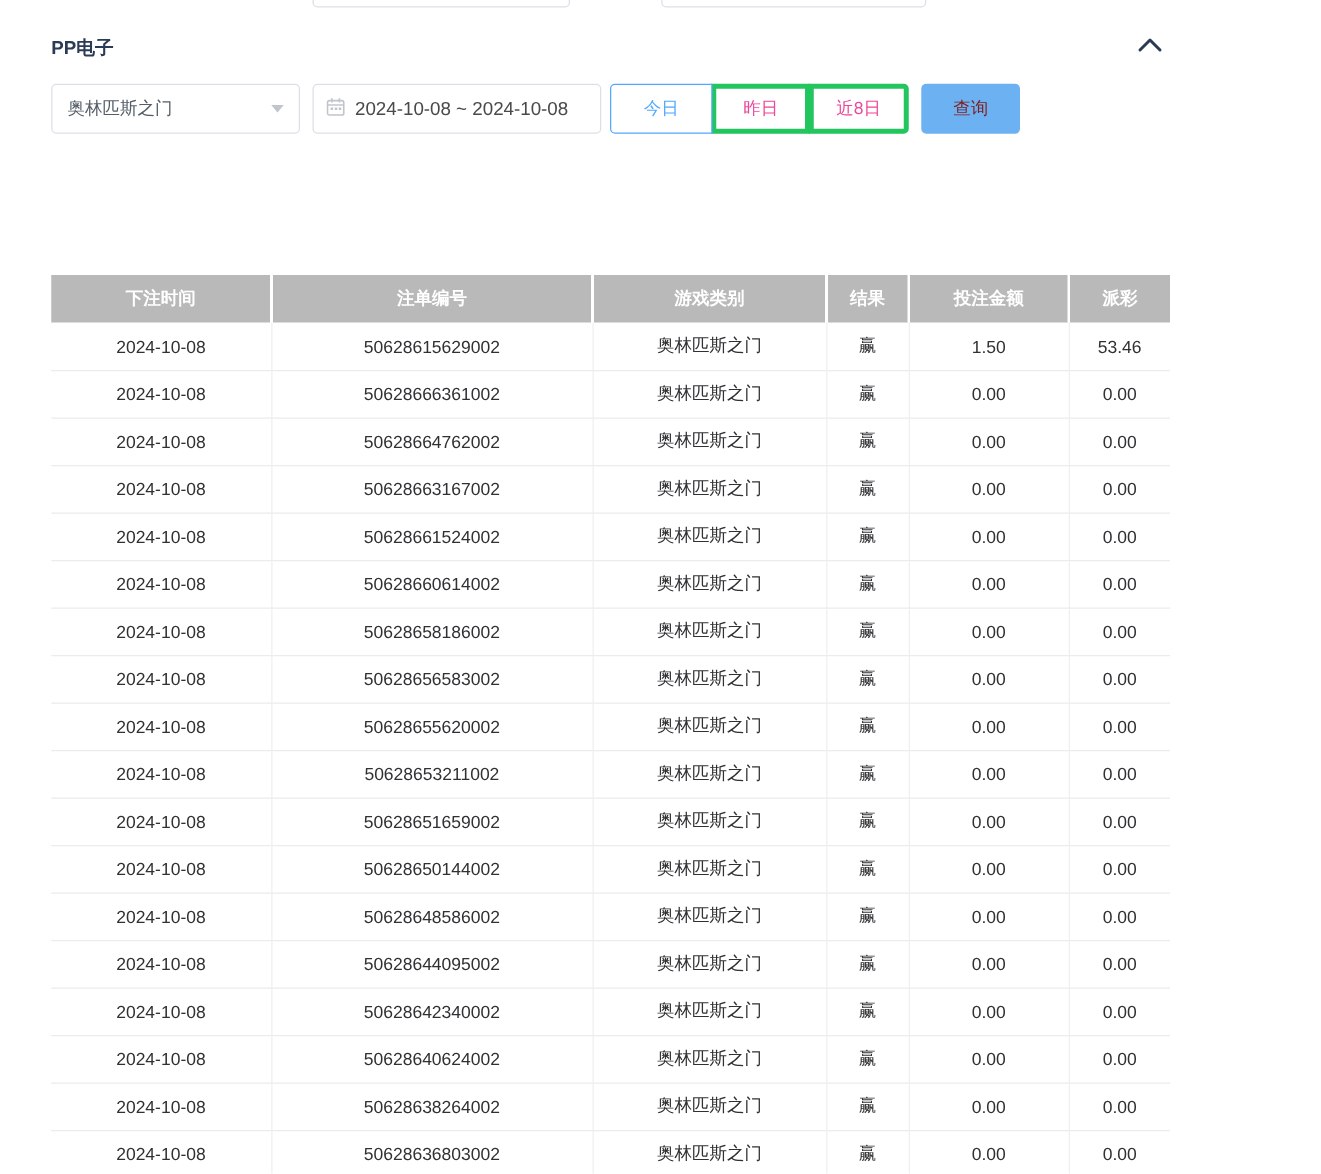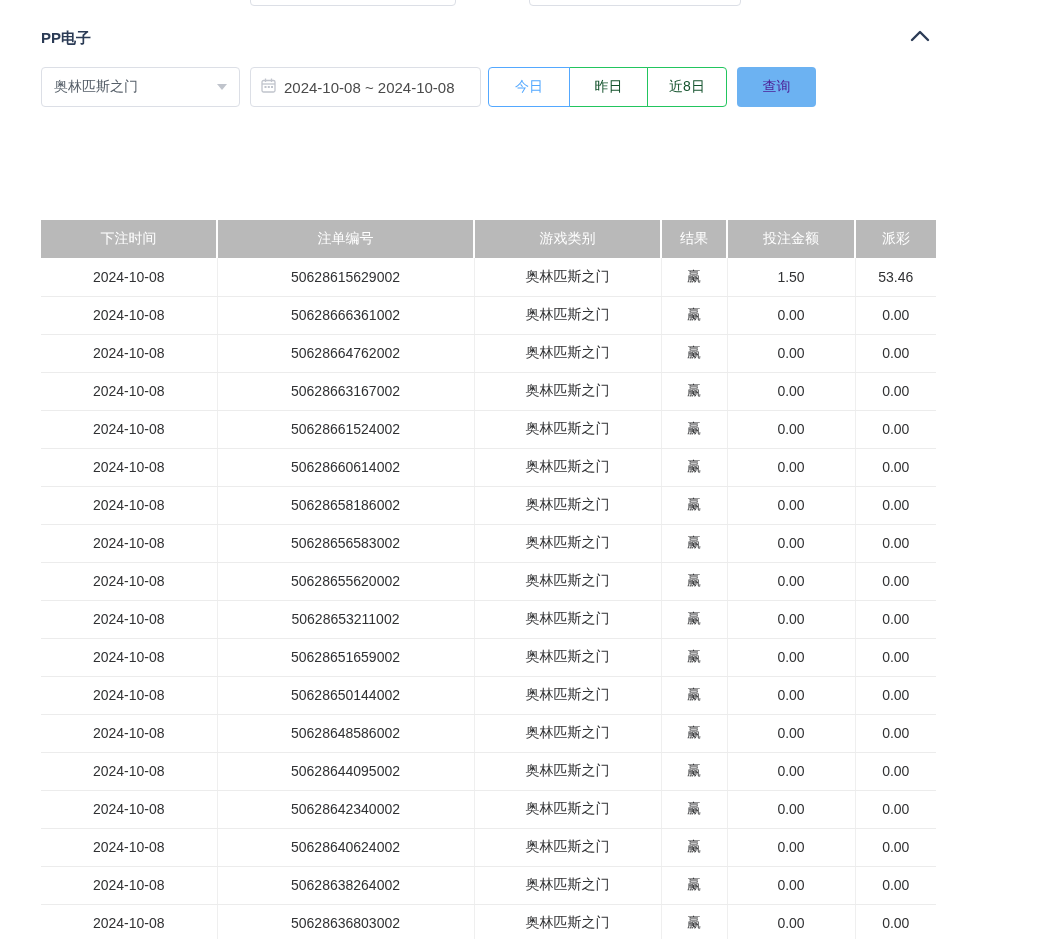--- a/index.html
+++ b/index.html
@@ -41,35 +41,35 @@
     border-right:5px solid transparent; border-top:6px solid #c0c4cc;
   }
   .date-box {
     left:250px; width:231px; border:1px solid #dcdfe6; border-radius:4px;
     background:#fff; display:flex; align-items:center; padding:18px 10px;
     font-size:15px; color:#4a4a4a; cursor:pointer;
   }
   .date-box .date-text { margin-left:8px; white-space:nowrap; }
   .btn-group { left:488px; display:flex; }
   .btn-group button {
-    height:40px; background:#fff; border:1px solid #22c55e;
-    font-size:14px; color:#14532d; cursor:pointer; padding:0;
+    height:40px; background:#fff; border:4px solid #22c55e;
+    font-size:14px; color:#ec4899; cursor:pointer; padding:0;
     font-family:inherit;
   }
   .btn-group button + button { margin-left:-1px; }
   .btn-group .qb-0 { width:82px; border-radius:4px 0 0 4px; }
   .btn-group .qb-1 { width:79px; }
   .btn-group .qb-2 { width:80px; border-radius:0 4px 4px 0; }
   .btn-group button.active {
     border:1px solid var(--accent-blue,#53a8ff);
     color:var(--accent-blue,#53a8ff); position:relative; z-index:1;
   }
   .query-btn {
     left:737px; width:79px; border:none; border-radius:4px;
-    background:var(--button-blue,#6cb2f2); color:#4c1d95; font-size:14px;
+    background:var(--button-blue,#6cb2f2); color:#7f1d1d; font-size:14px;
     cursor:pointer; font-family:inherit;
   }
 
   
   table { border-collapse:collapse; table-layout:fixed; }
   td, th { text-align:center; vertical-align:middle; overflow:hidden; white-space:nowrap; }
 
   #summary-table { position:absolute; left:41px; top:127px; width:895px; }
   #summary-table th {
     height:40px; background:var(--summary-header-gray,#e9e9e9);
@@ -80,21 +80,21 @@
   #summary-table td {
     height:40px; background:#fff; color:#303133; font-size:14px;
     border-right:1px solid #f1f1f1; border-bottom:1px solid #ebeef5;
   }
   #summary-table td:last-child { border-right:none; }
   #summary-table td.negative { color:var(--negative-red,#f56c6c); }
 
   #bets-table { position:absolute; left:41px; top:220px; width:895px; }
   #bets-table th {
     height:38px; background:var(--header-gray,#b9b9b9); color:#fff;
-    font-size:14px; font-weight:normal; border-right:2px solid #fff;
+    font-size:14px; font-weight:bold; border-right:2px solid #fff;
   }
   #bets-table th:last-child { border-right:none; }
   #bets-table td {
     height:38px; background:#fff; color:#303133; font-size:14px;
     border-right:1px solid #efefef; border-bottom:1px solid #ececec;
   }
   #bets-table td:last-child { border-right:none; }
 </style>
 </head>
 <body>

